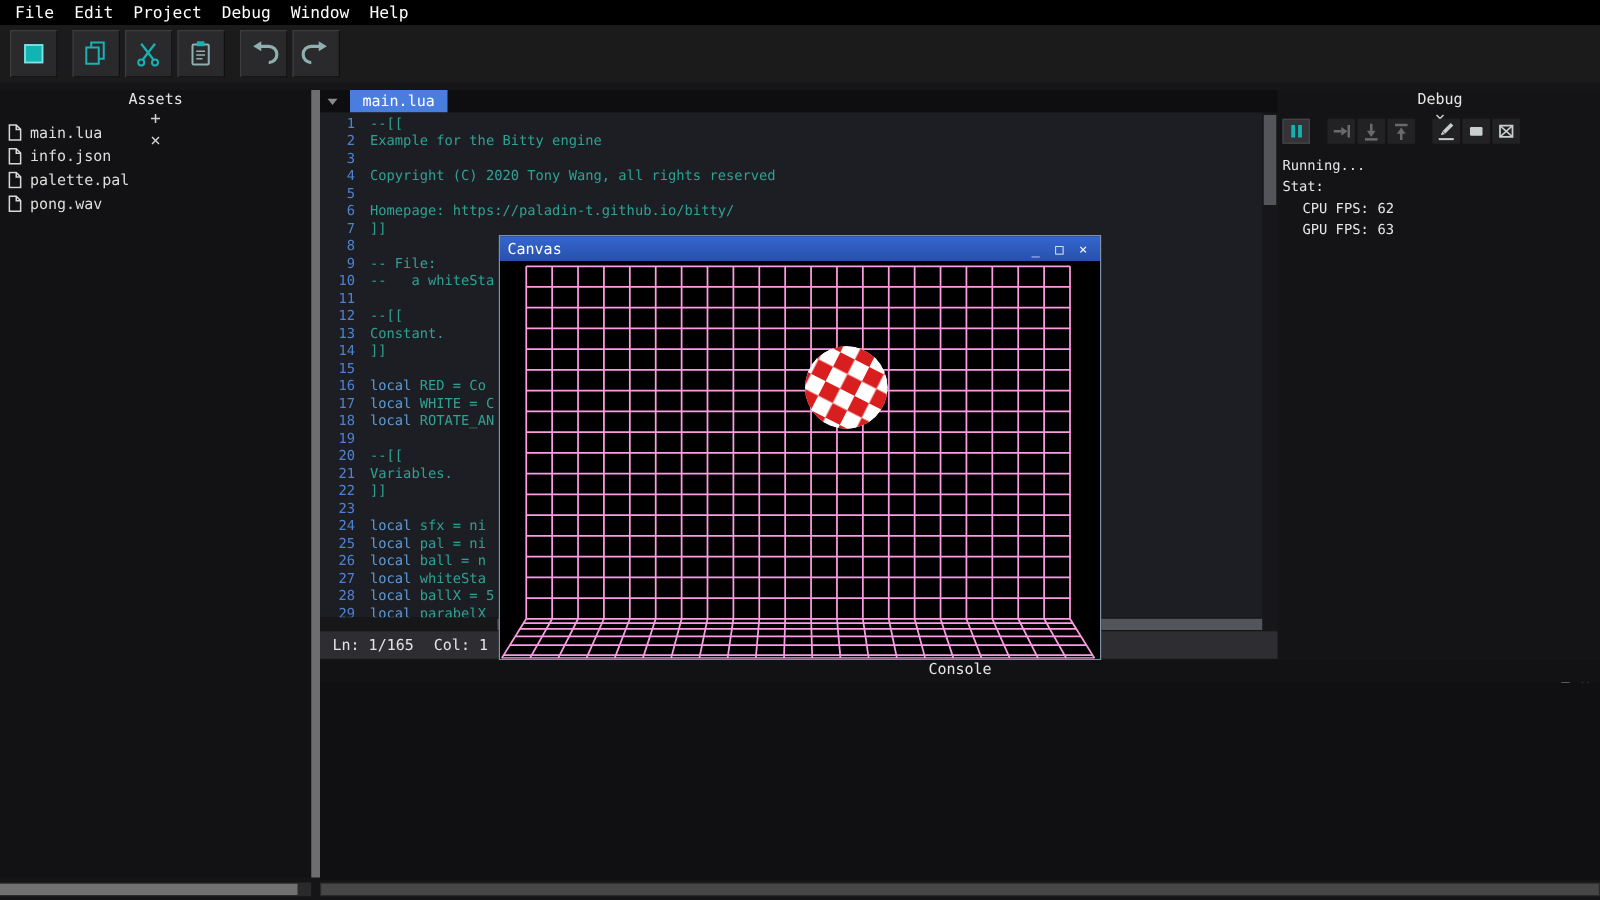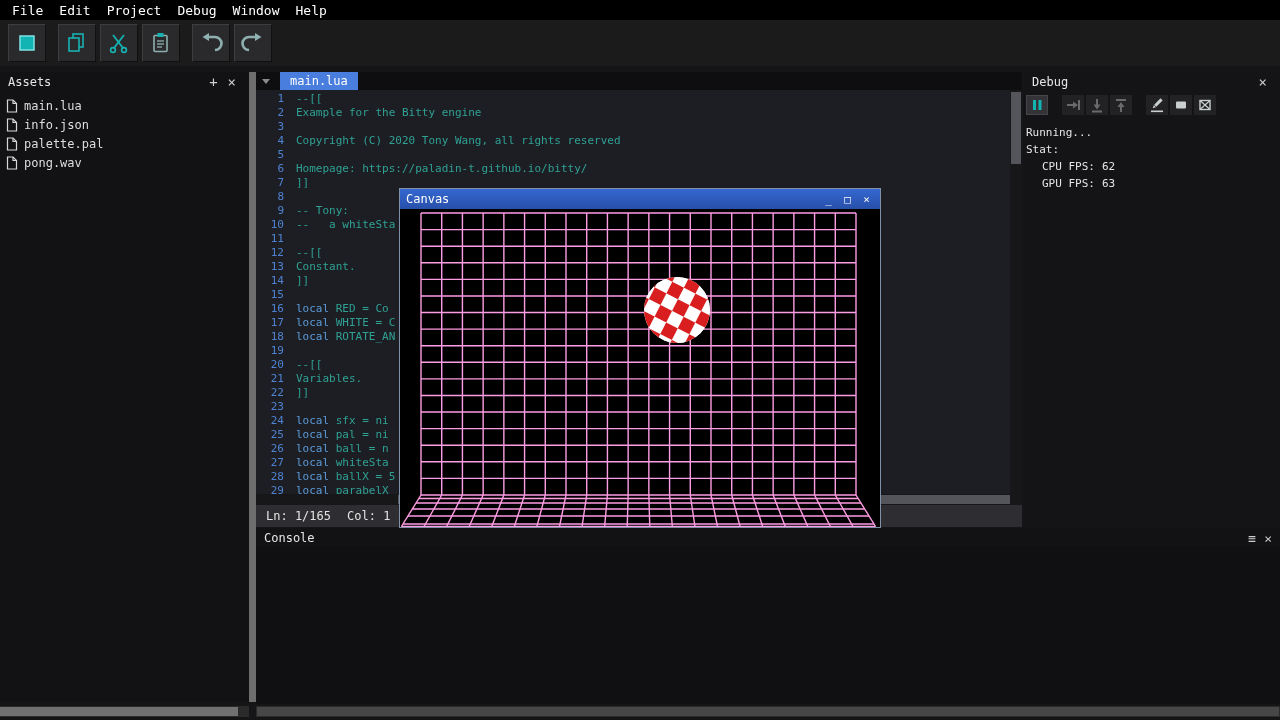--- a/index.html
+++ b/index.html
@@ -16,21 +16,21 @@
   .toolbar{position:absolute;left:0;top:20px;width:1280px;height:46px;background:#1b1b1b;
            display:flex;align-items:center;}
   .tb-btn{width:38px;height:38px;background:#2a2a2c;border:1px solid #3d3d40;
           border-right-color:#101010;border-bottom-color:#101010;box-sizing:border-box;
           display:flex;align-items:center;justify-content:center;}
   .m8{margin-left:8px}.m12{margin-left:12px}.m4{margin-left:4px}
 
   
   .assets{position:absolute;left:0;top:72px;width:249px;height:630px;background:#121214;}
   .panel-header{height:20px;display:flex;align-items:center;color:#e6e6e6;font-size:12px;
-                padding:0 8px;box-sizing:border-box;}
+                padding:0 8px;box-sizing:border-box;flex-direction:column;}
   .spacer{flex:1}
   .hdr-btn{color:#cfcfcf;font-size:14px;padding:0 5px;line-height:18px;}
   .file-list{padding-top:4px;}
   .file-item{display:flex;align-items:center;height:19px;color:#dddddd;font-size:12px;
              padding-left:6px;gap:6px;}
 
   .splitter-v{position:absolute;left:249px;top:72px;width:7px;height:630px;background:#6e6e6e;}
 
   
   .tabbar{position:absolute;left:256px;top:72px;width:766px;height:18px;background:#0e0e10;
@@ -251,21 +251,21 @@
 
       <div class="code-line">
         <span class="ln">8</span>
         <span class="kw"></span>
         <span class="tx"></span>
       </div>
 
       <div class="code-line">
         <span class="ln">9</span>
         <span class="kw"></span>
-        <span class="tx">-- Tony:</span>
+        <span class="tx">-- File:</span>
       </div>
 
       <div class="code-line">
         <span class="ln">10</span>
         <span class="kw"></span>
         <span class="tx">--   a whiteSta</span>
       </div>
 
       <div class="code-line">
         <span class="ln">11</span>

